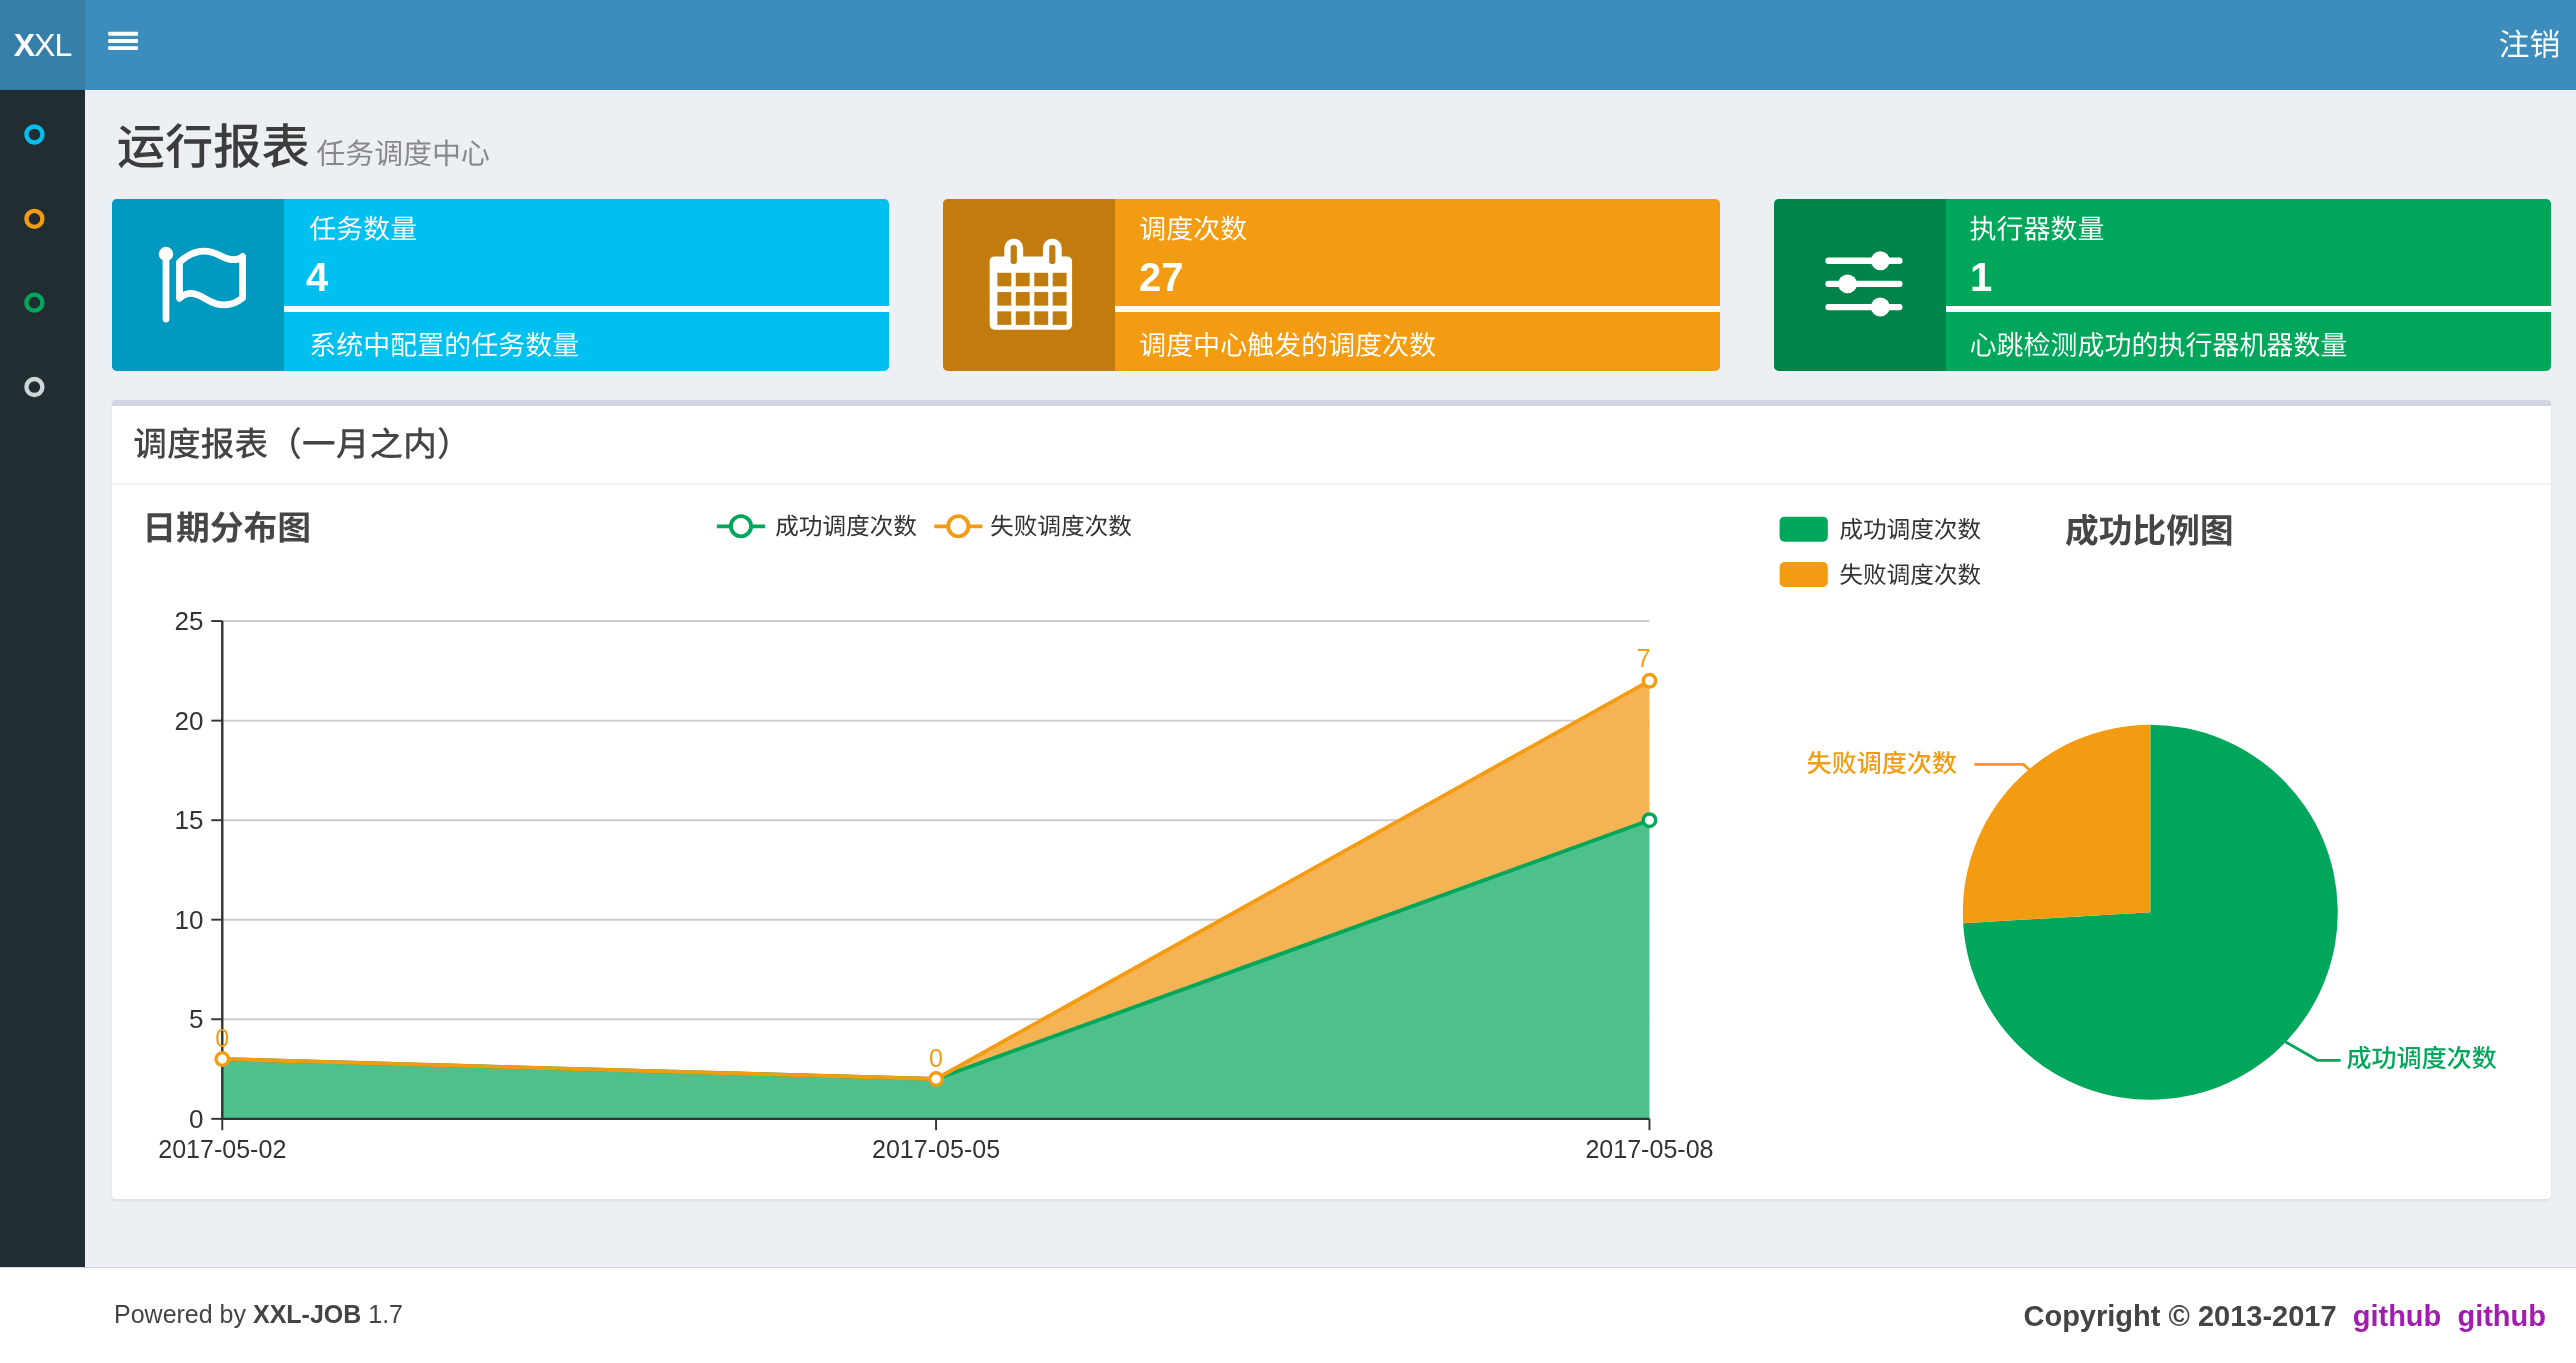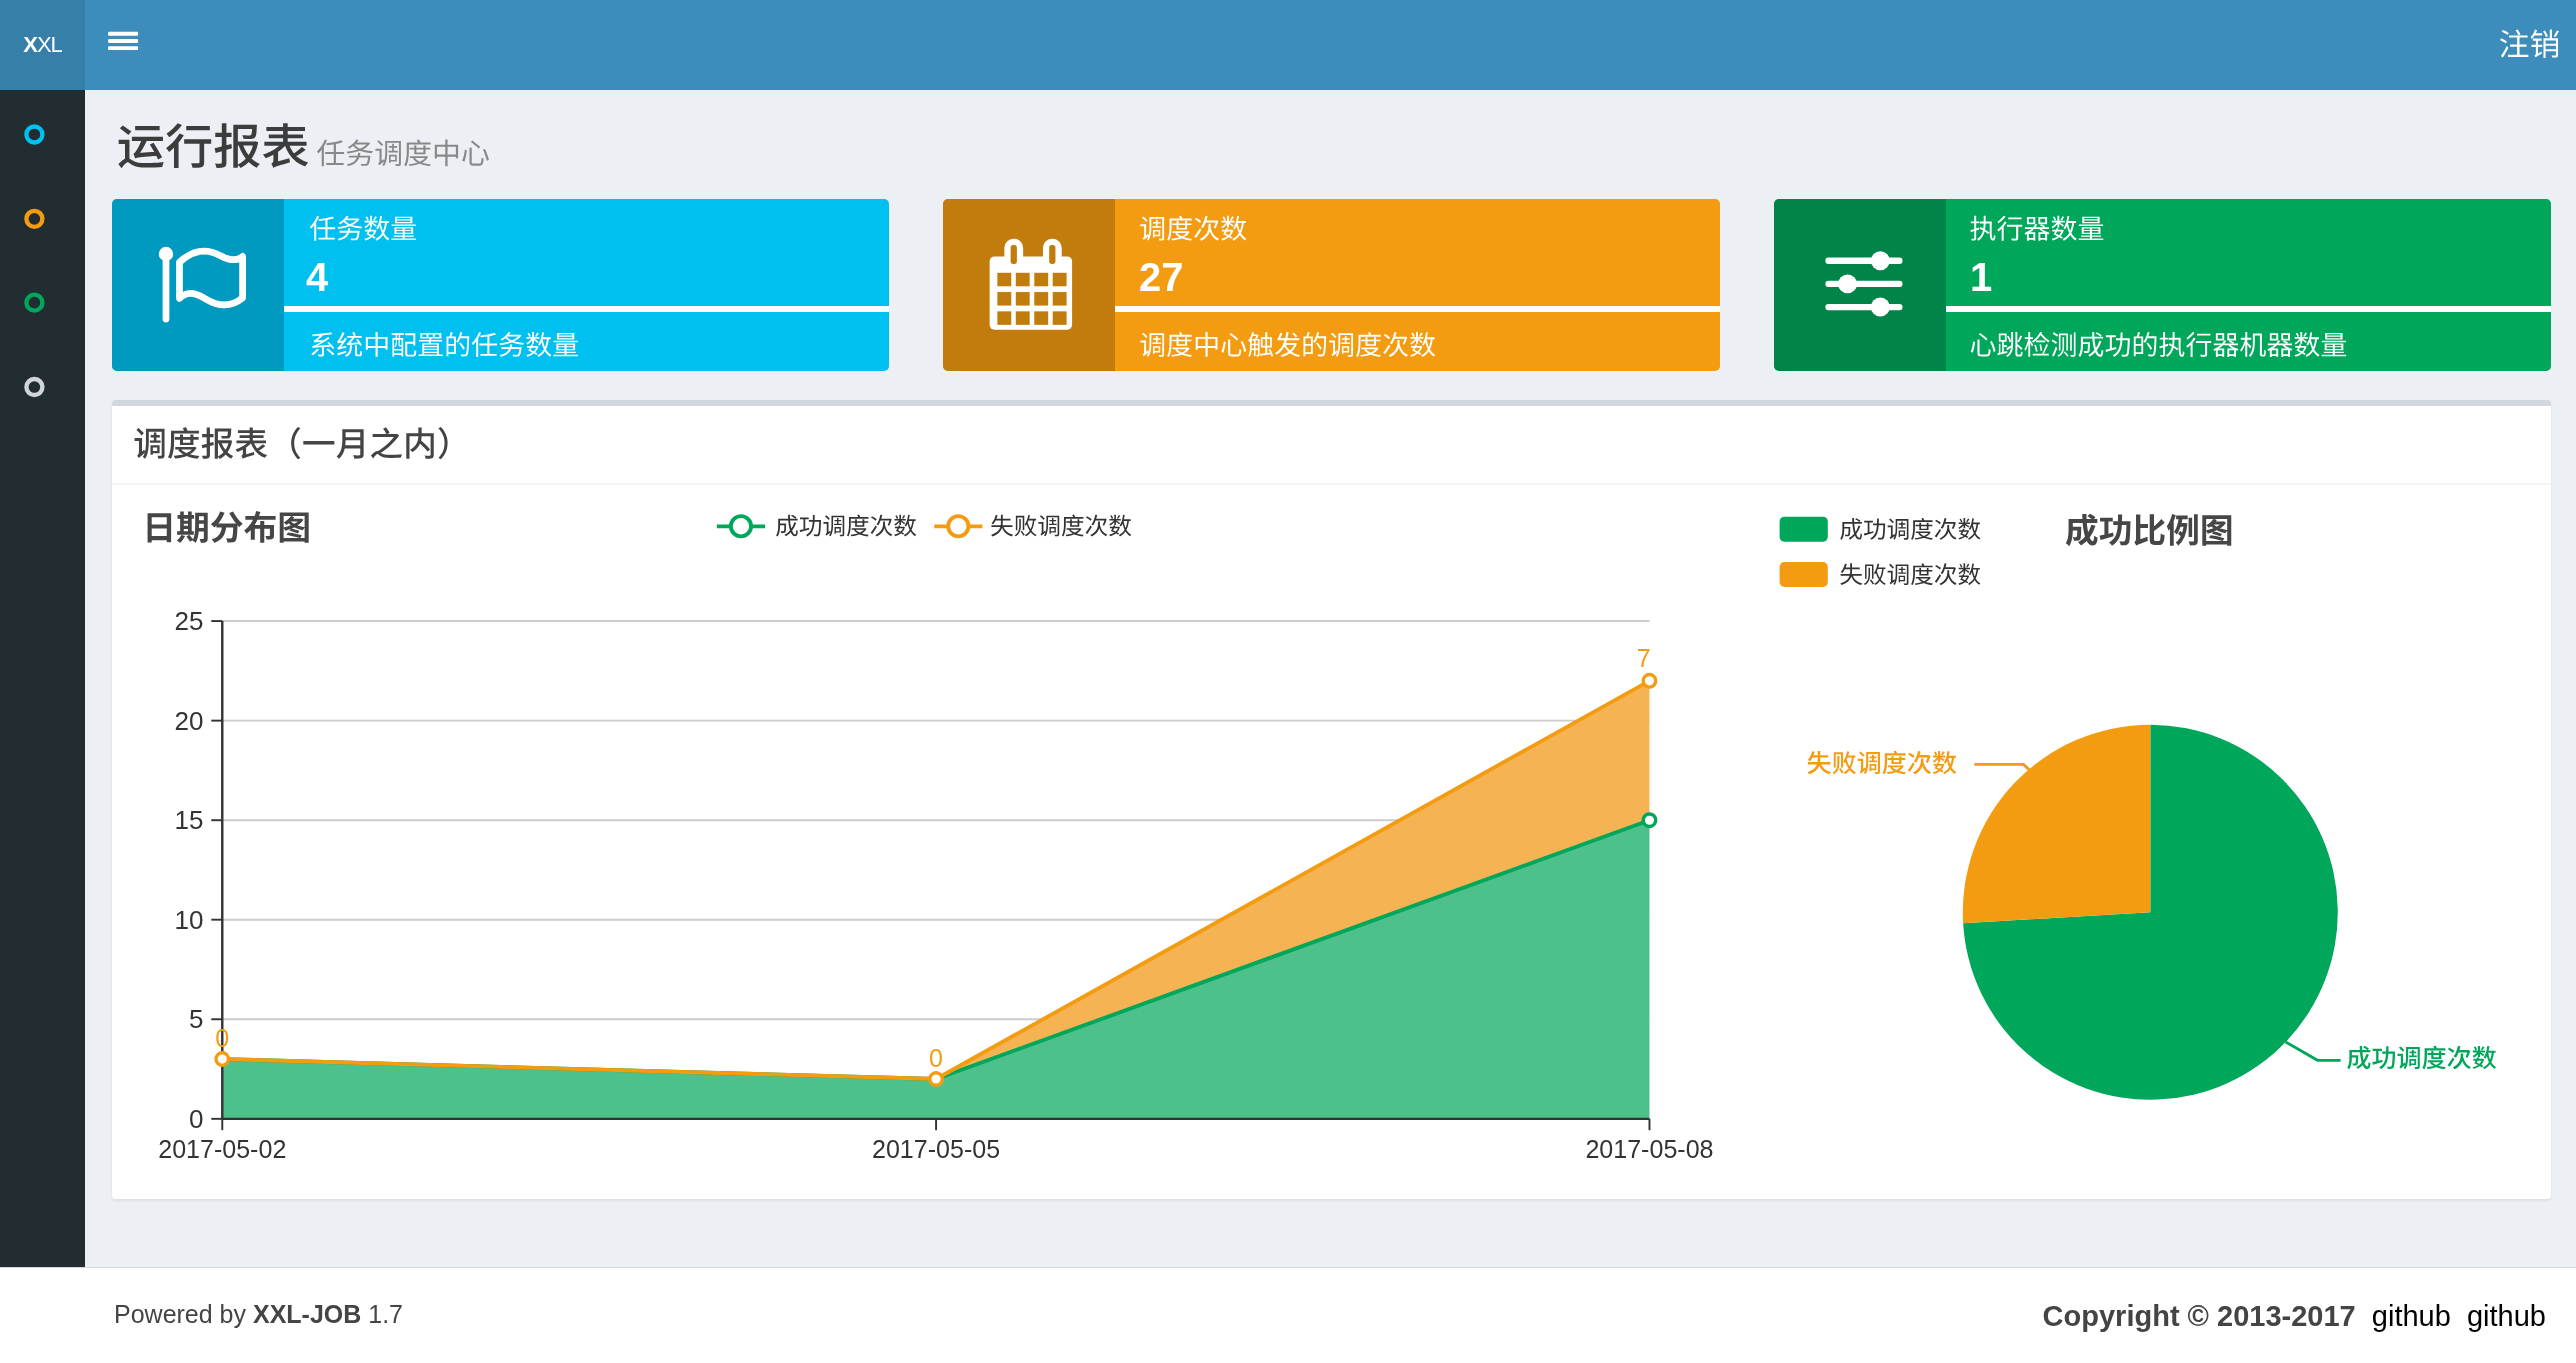--- a/index.html
+++ b/index.html
@@ -1,33 +1,33 @@
 <!DOCTYPE html>
 <html><head><meta charset="utf-8">
 <style>
 * { margin:0; padding:0; box-sizing:border-box; }
 html,body { width:2576px; height:1363px; overflow:hidden; }
 body { background:#ecf0f5; font-family:"Liberation Sans",sans-serif; position:relative; }
 .abs { position:absolute; }
 #logo { left:0; top:0; width:85px; height:90px; background:#367fa9; color:#fff;
-  font-size:22px; letter-spacing:-1px; text-align:center; line-height:90px; }
+  font-size:32px; letter-spacing:-1px; text-align:center; line-height:90px; }
 #nav { left:85px; top:0; right:0; height:90px; background:#3c8dbc; }
 #side { left:0; top:90px; width:85px; height:1274px; background:#222d32; }
 .ibox { top:199px; height:172px; border-radius:4.8px; }
 .ibox .ic { position:absolute; left:0; top:0; width:172px; height:172px;
   background:rgba(0,0,0,0.2); border-radius:4.8px 0 0 4.8px; }
 .ibox .dv { position:absolute; left:172px; right:0; top:107px; height:6.3px; background:#fff; }
 .num { position:absolute; color:#fff; font-weight:bold; font-size:40px; }
 #panel { left:112px; top:400px; width:2439px; height:799px; background:#fff;
   border-top:6.7px solid #d2d6de; border-radius:3.9px; box-shadow:0 1.9px 2.9px rgba(0,0,0,0.07); }
 #panel .hd { position:absolute; left:0; right:0; top:77px; height:1.9px; background:#f4f4f4; }
 #footer { left:0; top:1267px; width:2576px; height:96px; background:#fff; border-top:1.9px solid #d2d6de; }
 #footer .l { position:absolute; left:114px; top:32px; font-size:25px; color:#444; }
 #footer .r { position:absolute; right:30px; top:32px; font-size:29px; color:#444; }
-#footer a { color:#000000; text-decoration:none; font-weight:normal; }
+#footer a { color:#a21caf; text-decoration:none; font-weight:bold; }
 #ov { position:absolute; left:0; top:0; }
 </style></head>
 <body>
 <div class="abs" id="nav"></div>
 <div class="abs" id="logo"><b>X</b>XL</div>
 <div class="abs" id="side"></div>
 <div class="abs ibox" style="left:112px;width:777px;background:#00c0ef;">
     <div class="ic"></div>
     <div class="dv"></div>
   </div>

